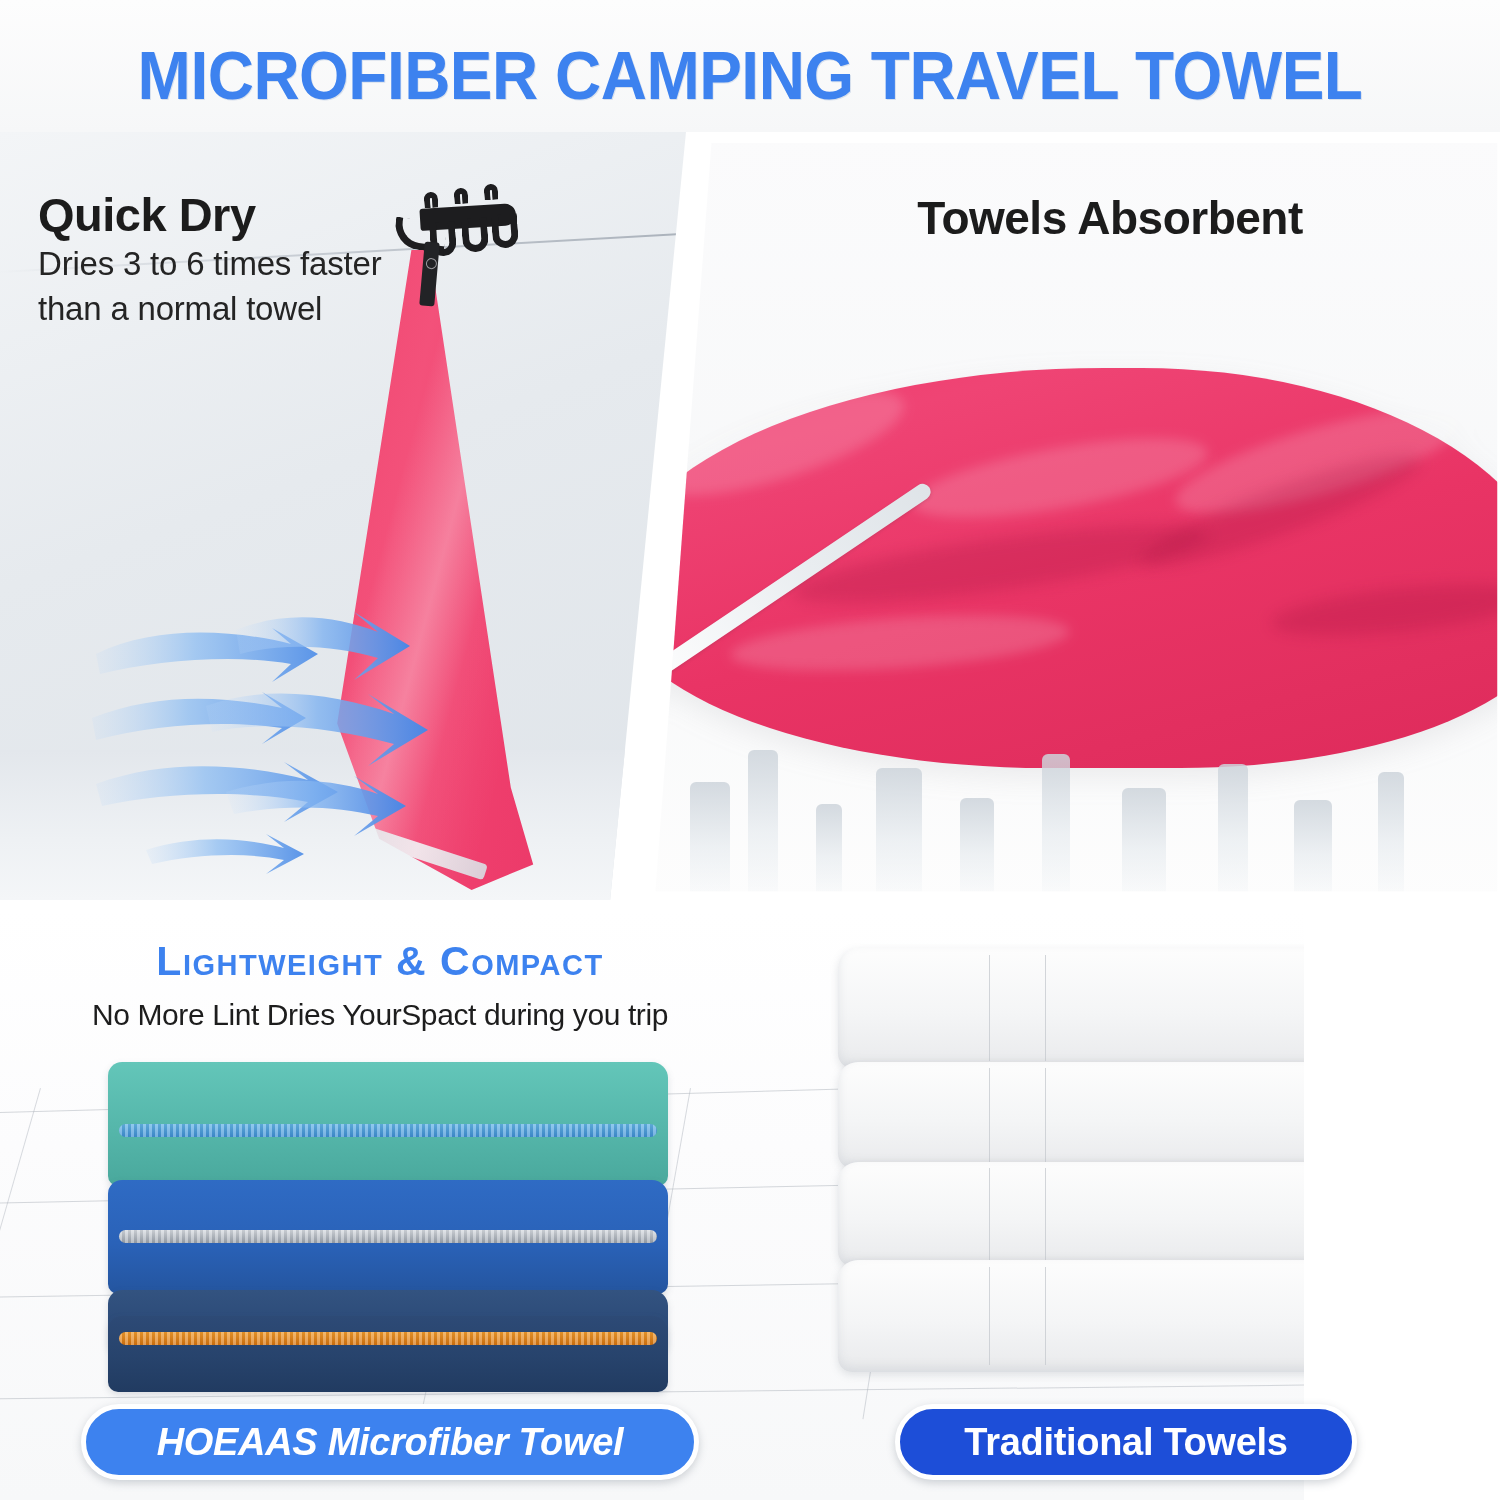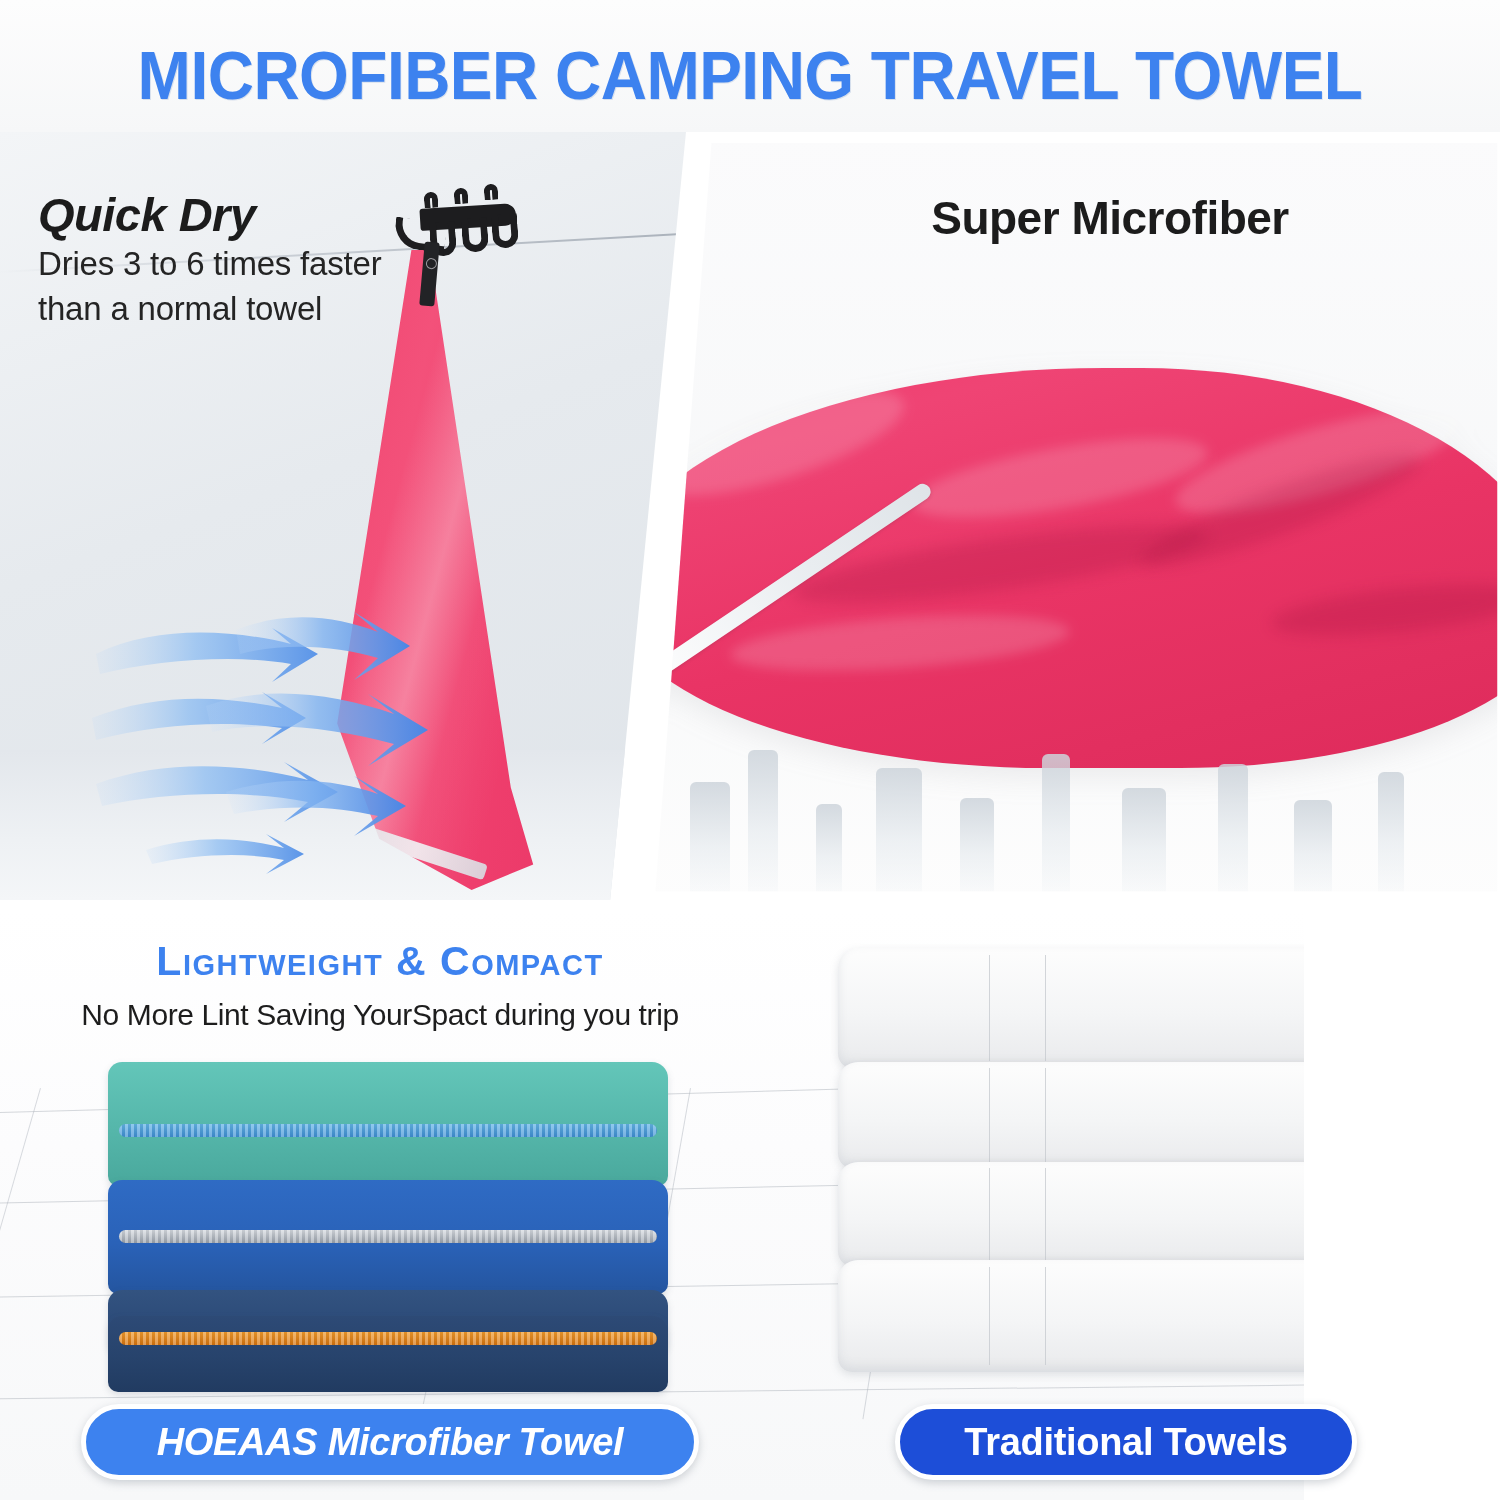--- a/index.html
+++ b/index.html
@@ -67,21 +67,21 @@
   }
 
   
   .head-block { position:absolute; z-index:8; }
   .head-left { left:42px; top:58px; text-align:left; }
   .head-right { left:120px; top:62px; width:720px; text-align:center; }
   .h-title {
     font-weight:bold; color:#1c1c1c; line-height:1.06;
     letter-spacing:-0.5px;
   }
-  .head-left .h-title { font-size:47px;font-style:italic; }
+  .head-left .h-title { font-size:47px; }
   .head-right .h-title { font-size:46px; }
   .h-sub {
     color:#242424; font-size:33px; line-height:1.24; margin-top:4px;
     letter-spacing:-0.2px;
   }
 
   
   .hook-rack { position:absolute; left:404px; top:52px; width:130px; height:80px; z-index:4; }
   .hook-plate {
     position:absolute; left:20px; top:22px; width:96px; height:22px;
@@ -314,21 +314,21 @@
         <div class="drip" style="left:330px; width:34px; height:102px;"></div>
         <div class="drip" style="left:412px; width:28px; height:146px;"></div>
         <div class="drip" style="left:492px; width:44px; height:112px;"></div>
         <div class="drip" style="left:588px; width:30px; height:136px;"></div>
         <div class="drip" style="left:664px; width:38px; height:100px;"></div>
         <div class="drip" style="left:748px; width:26px; height:128px;"></div>
       </div>
     </div>
 
     <div class="head-block head-right">
-      <div class="h-title">Super Microfiber</div>
+      <div class="h-title">Towels Absorbent</div>
     </div>
   </div>
 </div>
 
 <div class="bottom">
 
   <div class="floor">
     <div class="plank-h" style="top:20px;  transform:rotate(-1.6deg);"></div>
     <div class="plank-h" style="top:116px; transform:rotate(-1.2deg);"></div>
     <div class="plank-h" style="top:214px; transform:rotate(-0.9deg);"></div>
@@ -336,21 +336,21 @@
     <div class="plank-d" style="left:40px;  top:18px;  transform:rotate(16deg);"></div>
     <div class="plank-d" style="left:250px; top:18px;  transform:rotate(14deg);"></div>
     <div class="plank-d" style="left:470px; top:112px; transform:rotate(12deg);"></div>
     <div class="plank-d" style="left:690px; top:18px;  transform:rotate(10deg);"></div>
     <div class="plank-d" style="left:900px; top:112px; transform:rotate(9deg);"></div>
     <div class="plank-d" style="left:1130px;top:18px;  transform:rotate(8deg);"></div>
     <div class="plank-d" style="left:1340px;top:112px; transform:rotate(7deg);"></div>
   </div>
 
   <div class="lw-title">Lightweight &amp; Compact</div>
-  <div class="lw-sub">No More Lint Saving YourSpact during you trip</div>
+  <div class="lw-sub">No More Lint Dries YourSpact during you trip</div>
 
   <div class="mf-stack">
     <div class="mf-towel" style="top:0px; height:124px; background:linear-gradient(180deg,#63c6b9 0%,#55b6aa 55%,#49a89c 100%);">
       <div class="mf-trim" style="top:62px; background:linear-gradient(180deg,#63b4e6,#3f8fd4);"></div>
     </div>
     <div class="mf-towel" style="top:118px; height:114px; background:linear-gradient(180deg,#2f6bc4 0%,#2a62b8 55%,#24559f 100%);">
       <div class="mf-trim" style="top:50px; background:linear-gradient(180deg,#d6dae0,#9ba3ad);"></div>
     </div>
     <div class="mf-towel" style="top:228px; height:62px; background:linear-gradient(180deg,#335380 0%,#2b4a78 60%,#26416a 100%);"></div>
     <div class="mf-towel" style="top:254px; height:76px; background:linear-gradient(180deg,#2d4a76 0%,#27436c 55%,#213b61 100%);">

